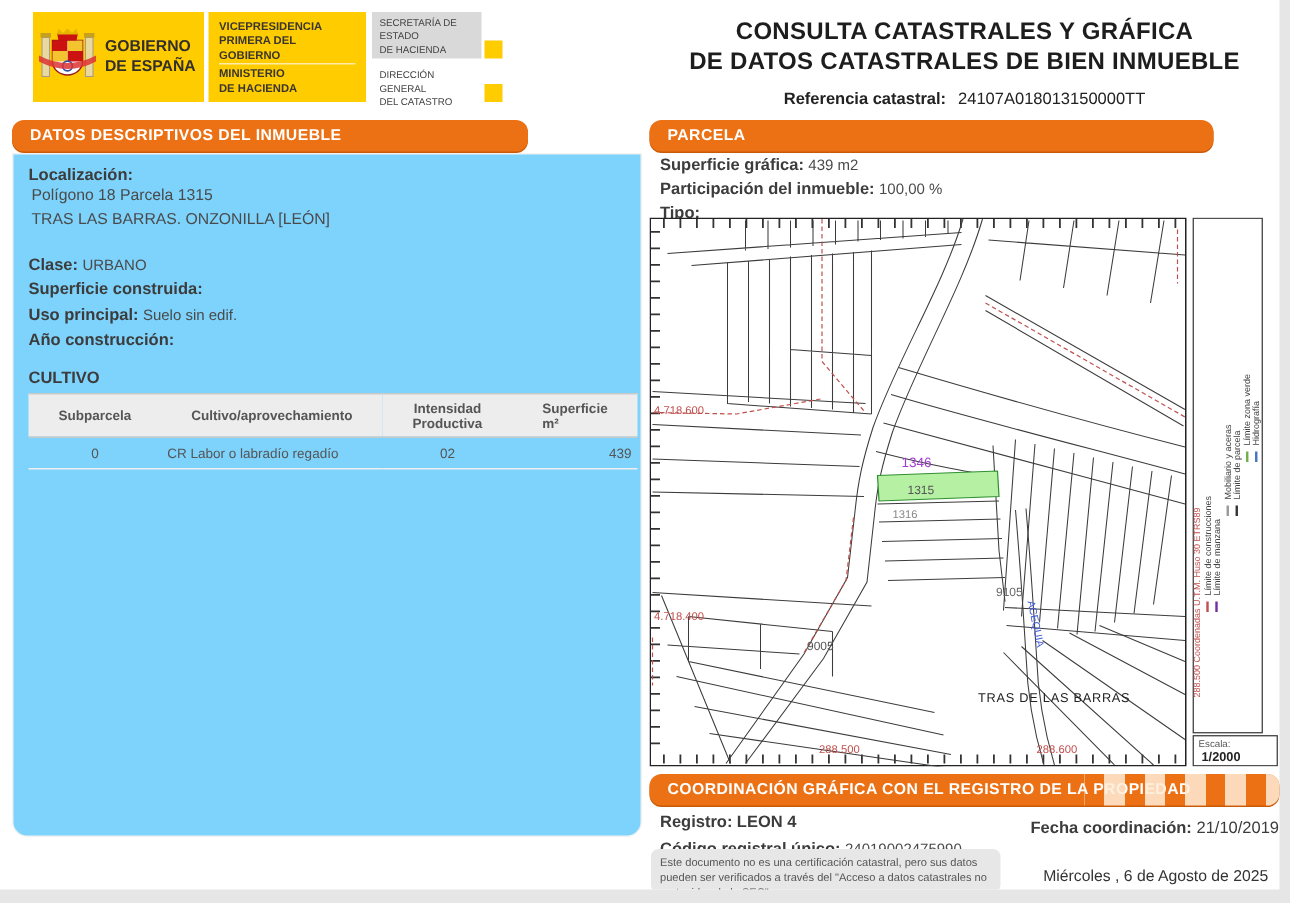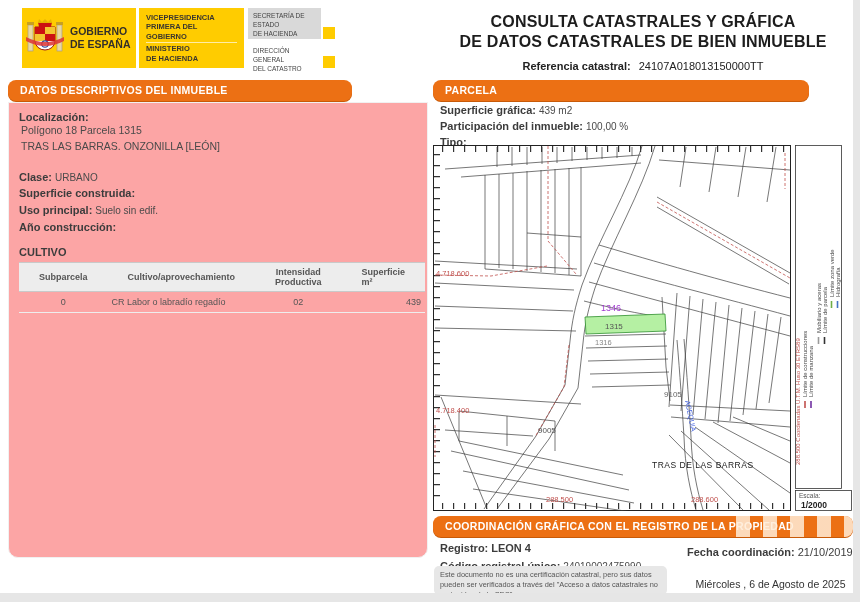--- a/index.html
+++ b/index.html
@@ -37,21 +37,21 @@
           box-shadow:0 1px 0 #c85a08; }
   #bar-datos { left:8px;  top:80px;  width:344px; }
   #bar-parcela { left:433px; top:80px; width:376px; }
   #bar-coord { left:433px; top:516px; width:420px; }
   #bar-coord .stripes { position:absolute; right:0; top:0; width:130px; height:21px;
     border-radius:0 8px 8px 0;
     background:repeating-linear-gradient(90deg, rgba(255,255,255,0) 0 13px, rgba(255,236,215,.85) 13px 27px); }
 
   
   #left-panel { position:absolute; left:8px; top:102px; width:420px; height:456px;
-    background:#fca5a5; border:1px solid #f1f1f1; border-radius:0 0 10px 10px; padding:8px 10px; }
+    background:#7dd3fc; border:1px solid #f1f1f1; border-radius:0 0 10px 10px; padding:8px 10px; }
   .fline { font-size:10.5px; color:#4a4a4a; line-height:1.5; }
   .flbl { font-size:11px; font-weight:bold; color:#3c3c3c; }
   .gap14 { height:14px; } .gap10 { height:10px; }
   #cultivo-table { width:100%; border-collapse:collapse; margin-top:4px; }
   #cultivo-table th { background:#ededed; border-top:1px solid #c9c9c9; border-bottom:1px solid #c9c9c9;
     font-size:9px; color:#555; font-weight:bold; padding:4px 20px; text-align:left; }
   #cultivo-table td { font-size:9px; color:#555; padding:5px 4px; border-bottom:1px solid #eee; }
   .tc { text-align:center !important; } .tr { text-align:right; }
 
   

